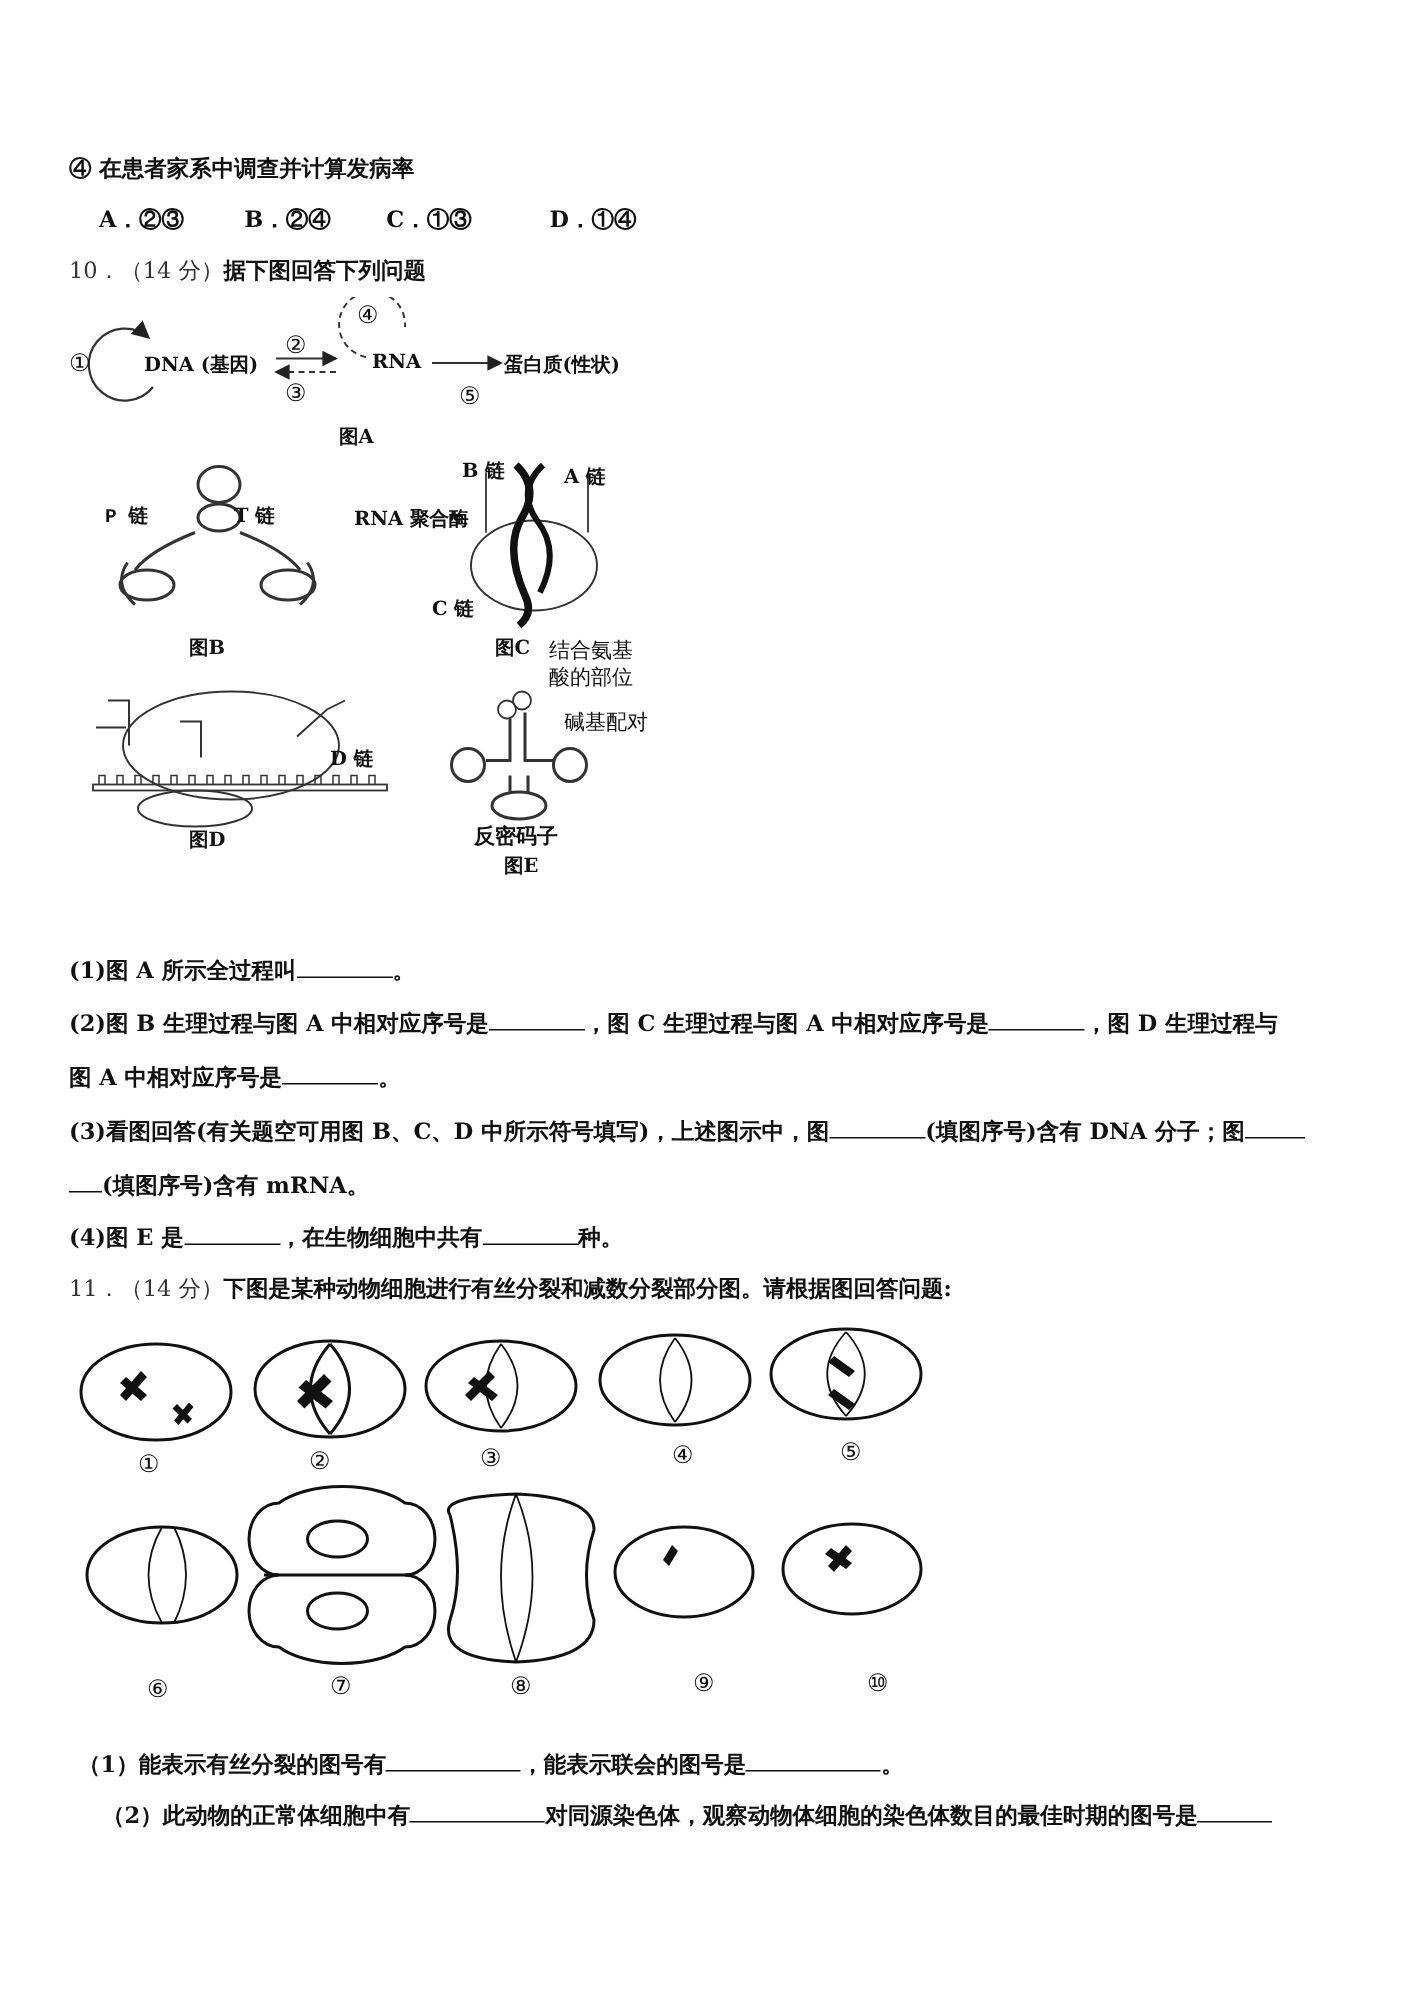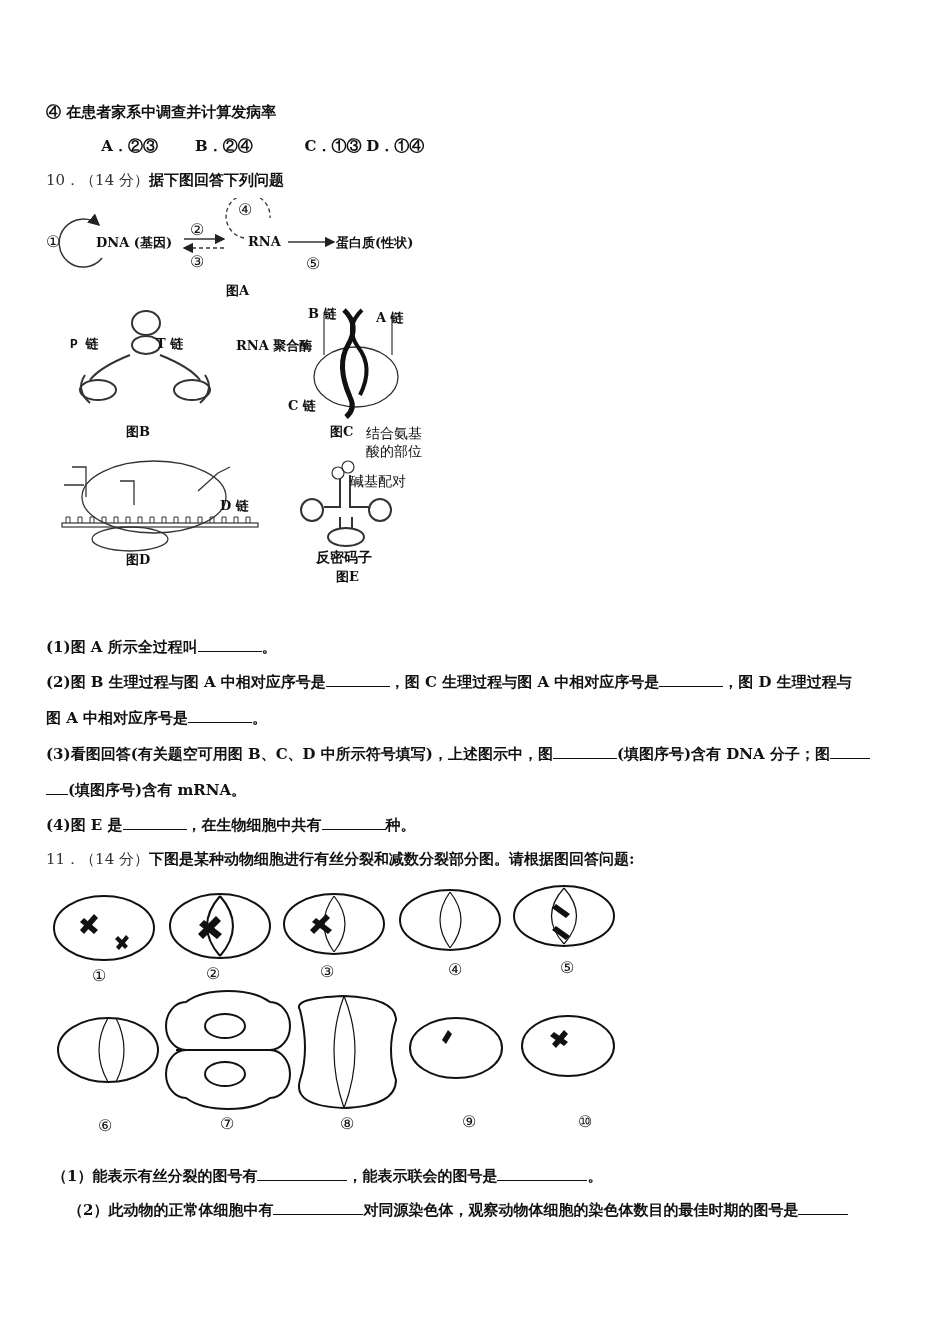--- a/index.html
+++ b/index.html
@@ -1,18 +1,18 @@
 <!DOCTYPE html>
 <html><head>
 <meta charset="utf-8">
 <style>
   html, body { margin: 0; padding: 0; background: #ffffff; }
   body { width: 950px; height: 1344px; position: relative; overflow: hidden;
          font-family: "DejaVu Serif", "Liberation Serif", serif; color: #111; }
-  .line { position: absolute; left: 46px; font-size: 15px; white-space: nowrap; line-height: 20px; text-align: right; }
+  .line { position: absolute; left: 46px; font-size: 15px; white-space: nowrap; line-height: 20px; }
   .bold { font-weight: bold; }
   .qnum { font-weight: normal; color: #333; }
   .options span { display: inline-block; font-weight: bold; }
   .blank { display: inline-block; border-bottom: 1px solid #111; height: 14px; vertical-align: baseline; }
   .fig { position: absolute; }
   .fig svg { display: block; }
   .label { position: absolute; font-size: 13px; font-weight: bold; white-space: nowrap; font-family: "DejaVu Serif", serif; }
   .cap { position: absolute; font-size: 13px; font-weight: bold; font-family: "DejaVu Serif", serif; text-align: right; }
   .cellnum { position: absolute; font-size: 16px; font-family: "DejaVu Serif", serif; }
 </style>
@@ -111,21 +111,21 @@
       <path d="M54,50 v32 h20"></path>
       <circle cx="16" cy="85" r="11"></circle>
       <circle cx="84" cy="85" r="11"></circle>
       <path d="M44,92 v12"></path>
       <path d="M56,92 v12"></path>
       <ellipse cx="50" cy="112" rx="18" ry="9"></ellipse>
     </g>
   </svg>
   <div class="label" style="left:70px; top:0px; font-weight:normal; font-size:14px;">结合氨基</div>
   <div class="label" style="left:70px; top:18px; font-weight:normal; font-size:14px;">酸的部位</div>
-  <div class="label" style="left:54px; top:48px; font-weight:normal; font-size:14px;">碱基配对</div>
+  <div class="label" style="left:80px; top:48px; font-weight:normal; font-size:14px;">碱基配对</div>
   <div class="label" style="left:20px; top:124px; font-weight:bold; font-size:14px;">反密码子</div>
   <div class="cap" style="left:40px; top:143px;">图E</div>
 </div>
 
 <div class="line bold" style="top:637px;">
   <span>(1)图 A 所示全过程叫</span><span class="blank" style="width:64px;"></span><span>。</span>
 </div>
 <div class="line bold" style="top:672px;">
   <span>(2)图 B 生理过程与图 A 中相对应序号是</span><span class="blank" style="width:64px;"></span><span>，图 C 生理过程与图 A 中相对应序号是</span><span class="blank" style="width:64px;"></span><span>，图 D 生理过程与</span>
 </div>

